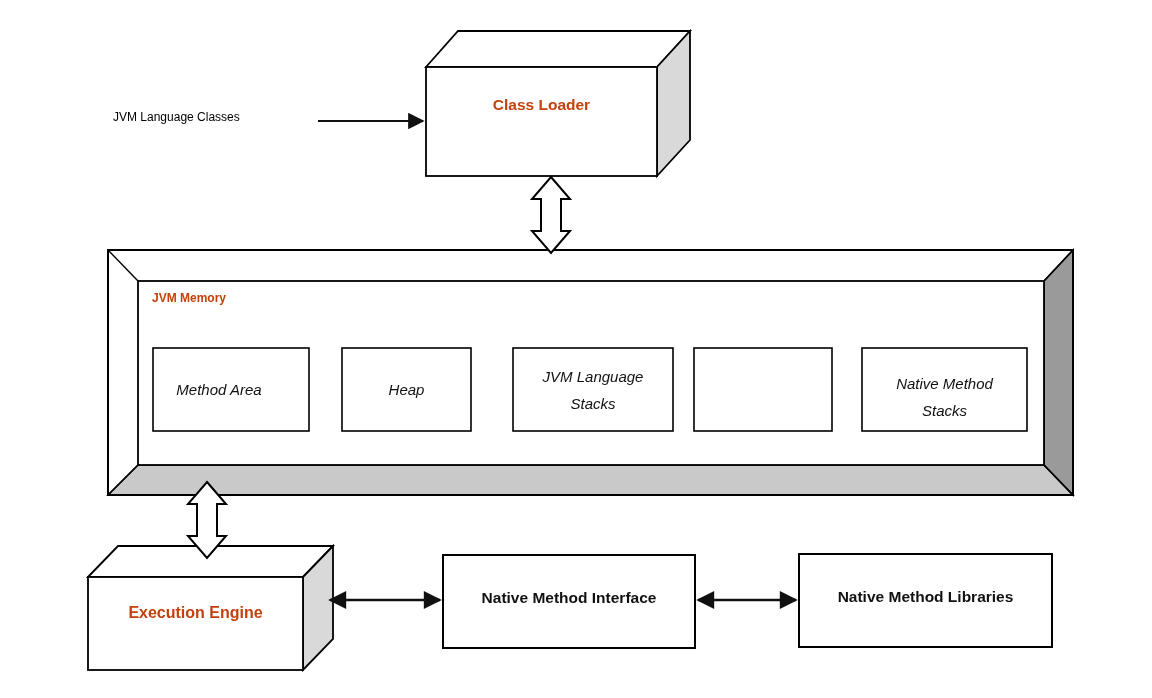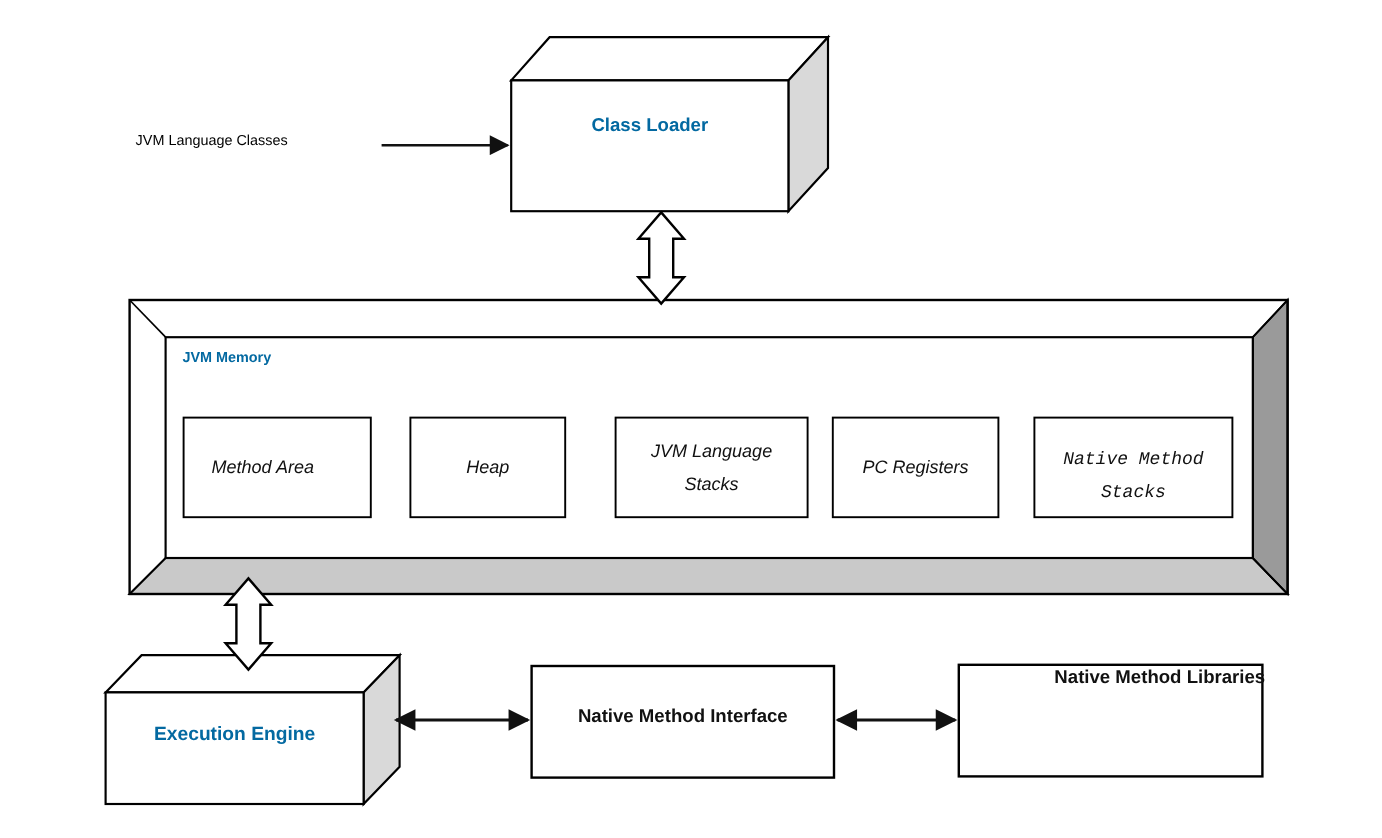--- a/index.html
+++ b/index.html
@@ -6,21 +6,21 @@
   .stage{
     position:relative;
     width:1152px;height:698px;
     background:#ffffff;
     font-family:"Liberation Sans",sans-serif;
     overflow:hidden;
   }
   .stage svg{position:absolute;left:0;top:0;}
   .lbl{
     position:absolute;
-    color:#0369a1;
+    color:#c2410c;
     white-space:nowrap;
   }
   .lbl-plain{font-size:12px;font-weight:400;color:#000000;}
   .lbl-bold{font-weight:700;font-size:15.5px;}
   .lbl-center{text-align:center;}
   .cellbox{
     position:absolute;
     display:flex;align-items:center;justify-content:center;
     font-style:italic;font-size:15px;color:#111111;
     text-align:center;
@@ -86,25 +86,24 @@
   <div class="lbl lbl-bold" style="left:152px;top:291px;font-size:12px;">JVM Memory</div>
 
   <div class="cellbox" style="left:153px;top:348px;width:132px;height:83px;">Method Area</div>
 
   <div class="cellbox" style="left:342px;top:348px;width:129px;height:83px;border-radius:26px;">Heap</div>
 
   <div class="cellbox" style="left:513px;top:348px;width:160px;height:83px;">
     <span class="wrap2" style="width:118px;">JVM Language Stacks</span>
   </div>
 
-  <div class="cellbox" style="left:694px;top:348px;width:138px;height:83px;">PC Registers</div>
 
-  <div class="cellbox" style="left:862px;top:348px;width:165px;height:97px;font-family:Liberation Mono, monospace;">
+  <div class="cellbox" style="left:862px;top:348px;width:165px;height:97px;">
     <span class="wrap2" style="width:126px;">Native Method Stacks</span>
   </div>
 
   <div class="lbl lbl-bold lbl-center" style="left:88px;top:604px;width:215px;font-size:16px;">Execution Engine</div>
 
   <div class="flatbox-label" style="left:443px;top:555px;width:252px;height:93px;">Native Method Interface</div>
 
-  <div class="flatbox-label" style="left:799px;top:522px;width:253px;height:93px;margin-left:41px;">Native Method Libraries</div>
+  <div class="flatbox-label" style="left:799px;top:554px;width:253px;height:93px;">Native Method Libraries</div>
 
 </div>
 
 </body></html>

